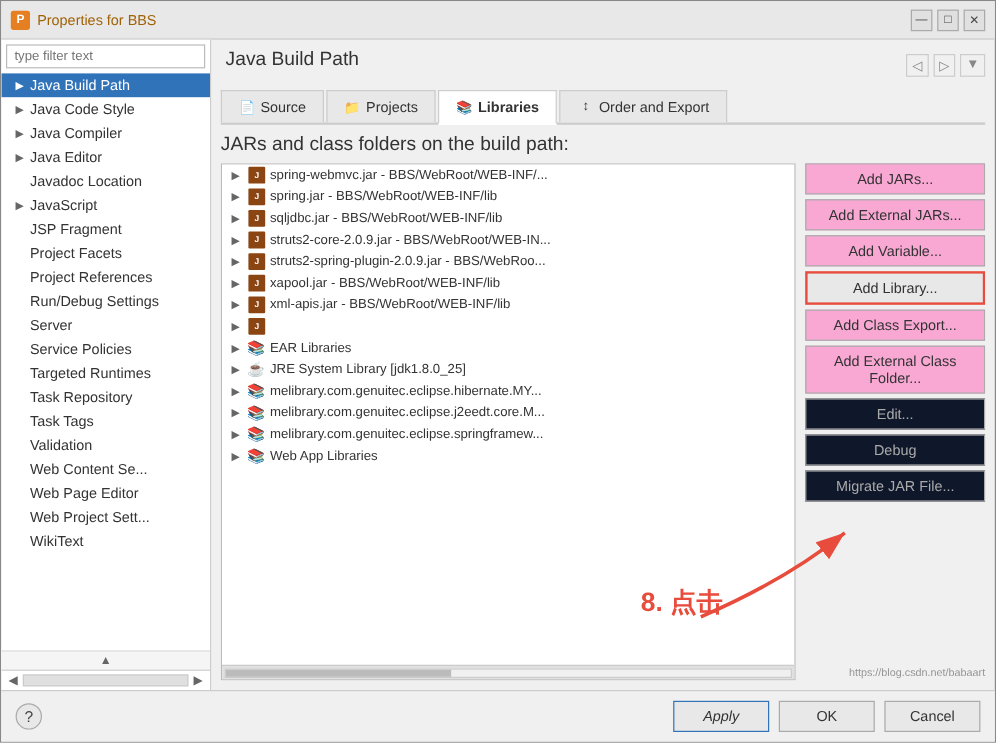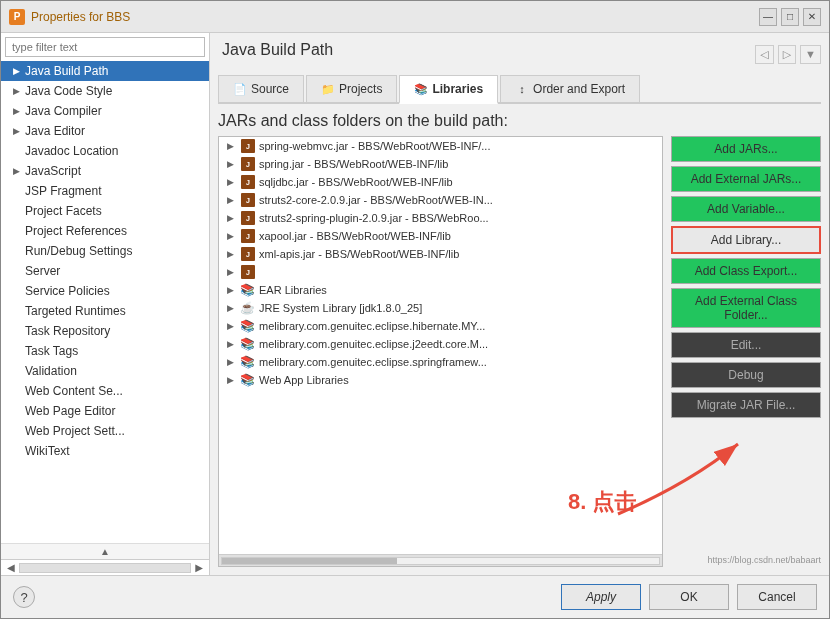--- a/index.html
+++ b/index.html
@@ -67,21 +67,21 @@
       color: #444;
     }
 
     .content-area {
       display: flex;
       flex: 1;
       overflow: hidden;
     }
 
     .sidebar {
-      width: 209px;
+      width: 175px;
       background: #fff;
       border-right: 1px solid #ccc;
       display: flex;
       flex-direction: column;
       overflow: hidden;
     }
 
     .filter-input {
       margin: 4px;
       padding: 3px 6px;
@@ -303,31 +303,31 @@
     .action-buttons {
       display: flex;
       flex-direction: column;
       gap: 4px;
       width: 150px;
       flex-shrink: 0;
     }
 
     .action-btn {
       padding: 5px 10px;
-      background: #22c55e;
+      background: #f9a8d4;
       border: 1px solid #aaa;
       cursor: pointer;
       font-size: 12px;
       color: #333;
       text-align: center;
     }
     .action-btn:disabled, .action-btn.disabled {
       color: #aaa;
       cursor: default;
-      background: #404040;
+      background: #0f172a;
     }
 
     .action-btn.highlighted {
       border: 2px solid #e74c3c;
       background: #e8e8e8;
       font-weight: normal;
     }
 
     .bottom-bar {
       border-top: 1px solid #ccc;

